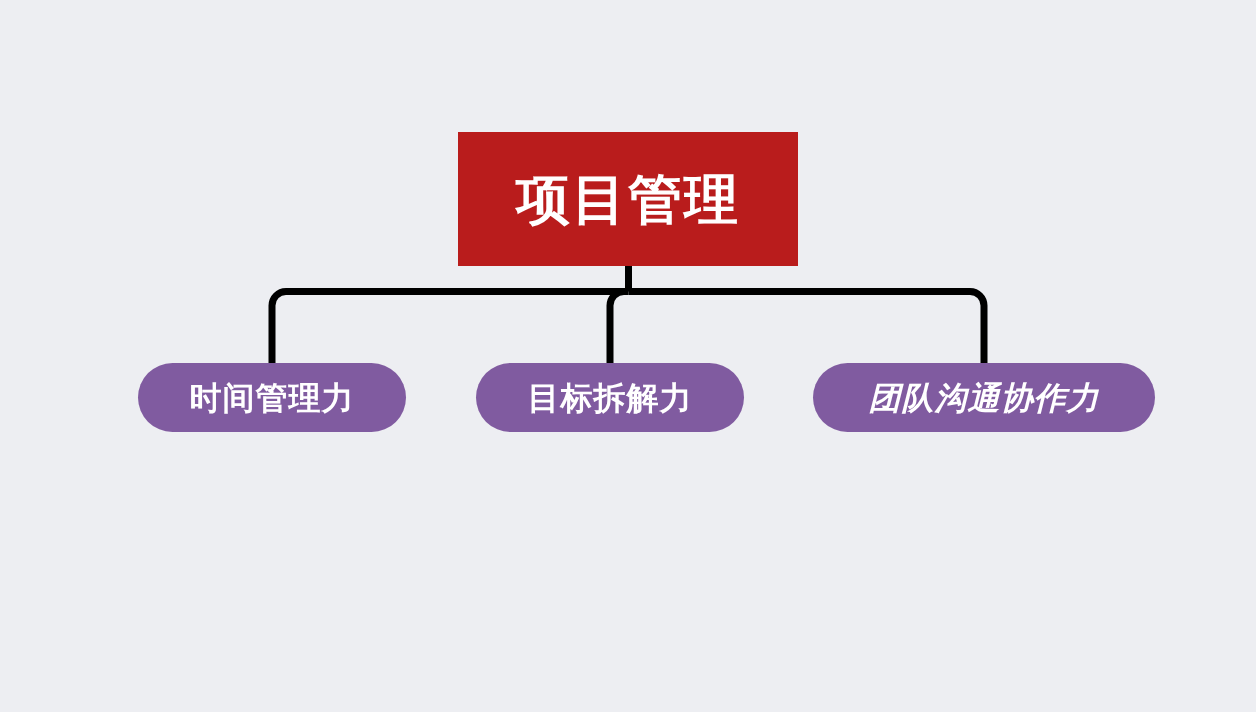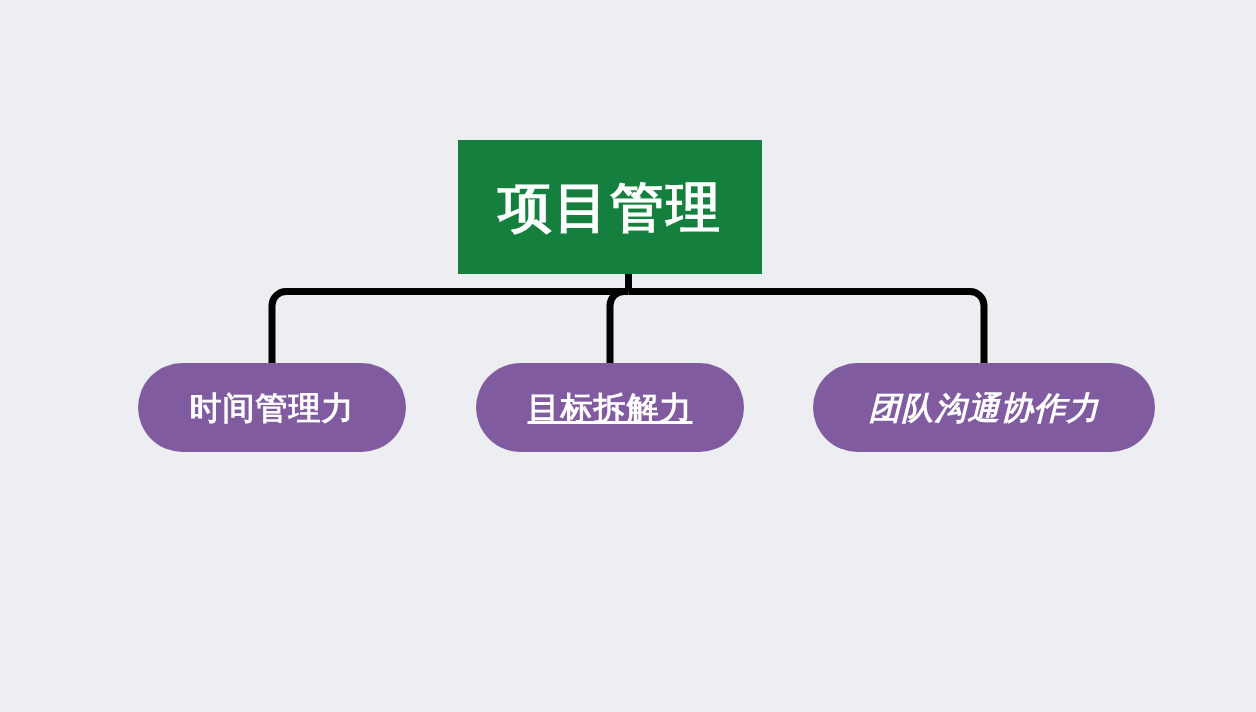--- a/index.html
+++ b/index.html
@@ -34,46 +34,46 @@
     align-items: center;
     justify-content: center;
     box-sizing: border-box;
     text-align: center;
     color: #ffffff;
     white-space: nowrap;
     z-index: 2;
   }
   .node-root {
     left: 458px;
-    top: 140px;
-    width: 304px;
+    top: 132px;
+    width: 340px;
     height: 134px;
-    background: #15803d;
+    background: #b91c1c;
     border-radius: 0;
   }
   .node-root .node-label {
     font-size: 54px;
     font-weight: bold;
     letter-spacing: 2px;
     line-height: 1;
   }
   .node-child {
-    height: 89px;
+    height: 69px;
     top: 363px;
     background: #805ba0;
     border-radius: 46px;
   }
   .node-child .node-label {
     font-size: 32px;
     font-weight: bold;
     letter-spacing: 1px;
     line-height: 1;
   }
   .child-0 { left: 138px; width: 268px; }
-  .child-1 { left: 476px; width: 268px; text-decoration: underline; }
+  .child-1 { left: 476px; width: 268px; }
   .child-2 { left: 813px; width: 342px; font-style: italic; }
 </style>
 </head>
 <body>
 
 <div id="canvas">
 
   <svg id="connector-layer" viewBox="0 0 1256 712" width="1256" height="712" xmlns="http://www.w3.org/2000/svg">
 
     <path d="M 628.5 262 L 628.5 291.5" fill="none" stroke="#000000" stroke-width="7" stroke-linecap="butt"></path>

